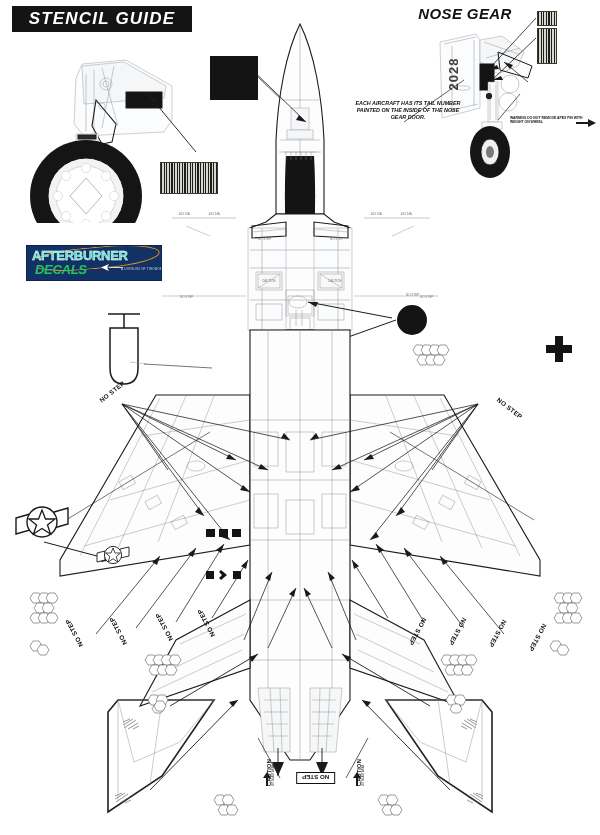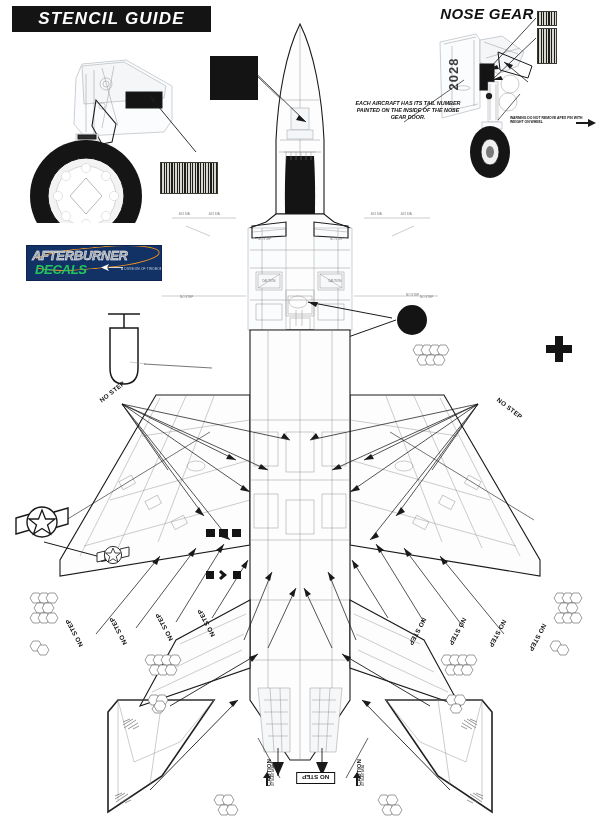--- a/index.html
+++ b/index.html
@@ -2,34 +2,34 @@
 <html><head>
 <meta charset="utf-8">
 <style>
   html,body{margin:0;padding:0;background:#fff;}
   body{width:600px;height:835px;position:relative;overflow:hidden;
        font-family:"Liberation Sans",sans-serif;color:#111;}
   .sheet{position:absolute;inset:0;background:#ffffff;}
   .abs{position:absolute;}
 
   
-  .title-plate{left:12px;top:6px;width:199px;height:26px;background:#141414;}
+  .title-plate{left:12px;top:6px;width:180px;height:26px;background:#141414;}
   .title-plate span{
     display:block;color:#fff;font-style:italic;font-weight:700;
     font-size:17px;letter-spacing:1.2px;text-align:center;line-height:26px;
     font-family:"Liberation Sans",sans-serif;}
 
-  .nose-gear-title{left:422px;top:5px;width:130px;text-align:center;
+  .nose-gear-title{left:400px;top:5px;width:130px;text-align:center;
     font-style:italic;font-weight:700;font-size:15px;letter-spacing:.4px;color:#111;}
 
   
   .logo{left:26px;top:245px;width:134px;height:34px;background:#123266;
         border:1px solid #0d2450;overflow:hidden;}
-  .logo .ab{position:absolute;left:5px;top:2px;font-style:italic;font-weight:700;
-      font-size:13px;color:#a3a3a3;letter-spacing:-0.3px;
+  .logo .ab{position:absolute;left:5px;top:2px;font-weight:700;
+      font-size:13px;color:#5eead4;letter-spacing:-0.3px;
       -webkit-text-stroke:0.4px #fff;}
   .logo .dc{position:absolute;left:8px;top:16px;font-style:italic;font-weight:700;
       font-size:13px;color:#22c55e;letter-spacing:-0.3px;}
   .logo .swoosh{position:absolute;left:3px;top:1px;width:128px;height:20px;
       border:1.6px solid #f0941c;border-radius:50%/60%;border-left-color:transparent;
       transform:rotate(-5deg);}
   .logo .tiny{position:absolute;left:94px;top:21px;font-size:3.2px;color:#cfd8e8;
       letter-spacing:.2px;white-space:nowrap;}
   .logo .dart{position:absolute;left:74px;top:18px;width:22px;height:7px;}
 

